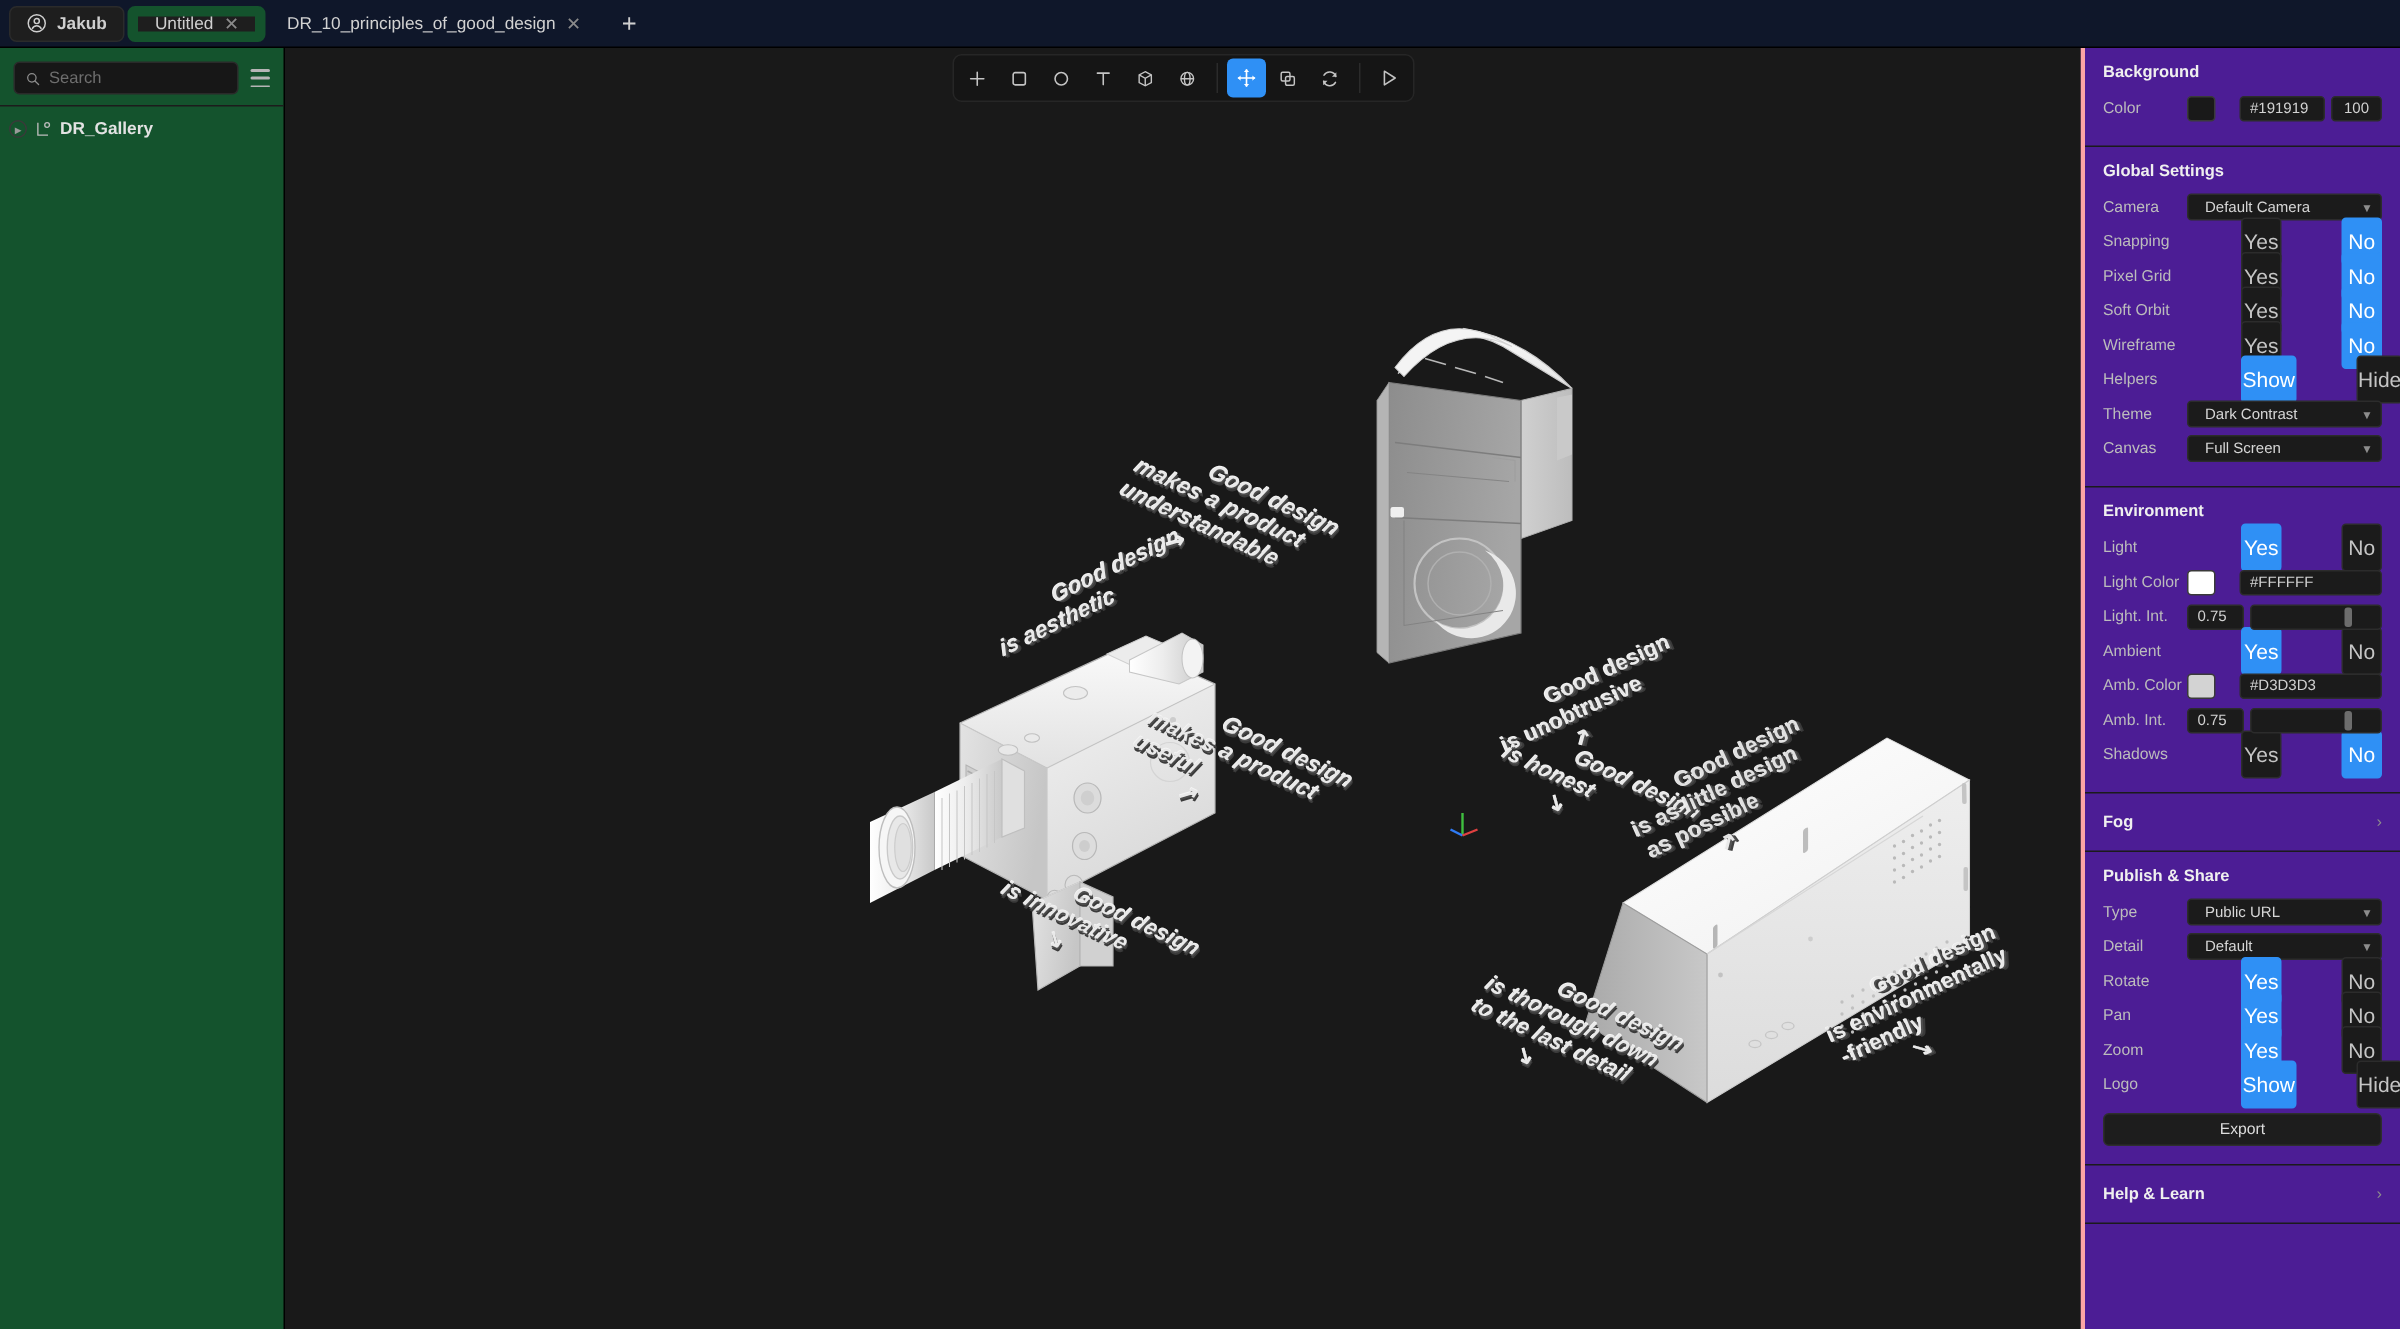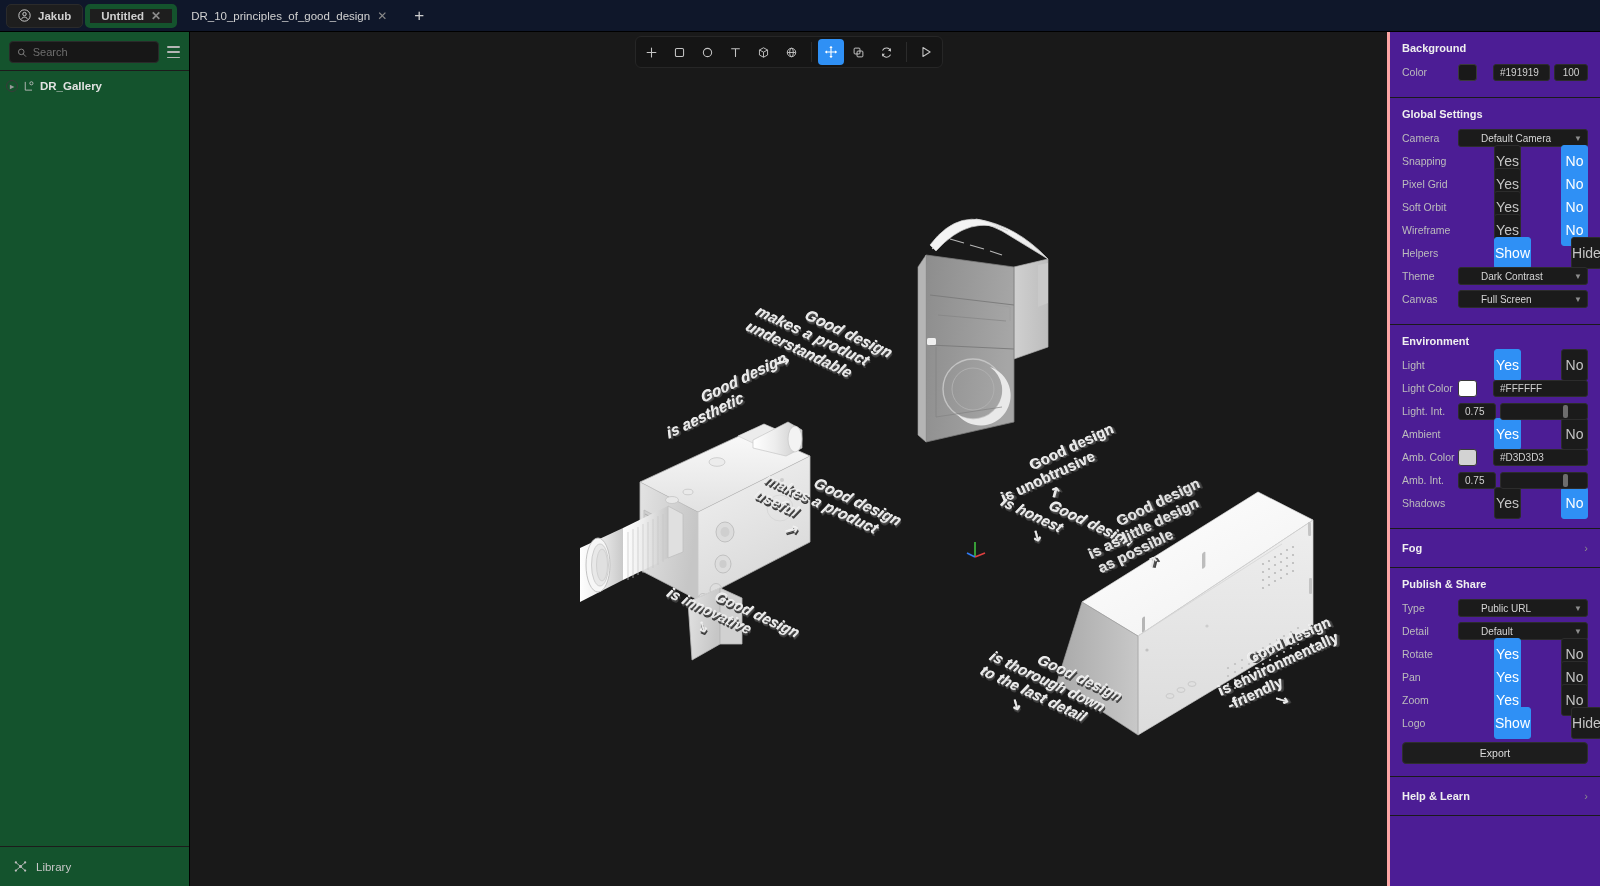--- a/index.html
+++ b/index.html
@@ -25,21 +25,21 @@
     height: 24px;
     display: flex; align-items: center; gap: 7px;
     padding: 0 11px;
     border-radius: 5px;
     font-size: 11.5px;
     color: #cfcfcf;
     white-space: nowrap;
     cursor: default;
   }
   .tab.account { background: #1e1e1e; border: 1px solid #2b2b2b; font-weight: 600; }
-  .tab.active { background: #1e1e1e; border: 5px solid #14532d; font-weight: 700; }
+  .tab.active { background: #1e1e1e; border: 7px solid #14532d; font-weight: 400; }
   .tab.inactive { background: transparent; border: 1px solid transparent; color: #d2d2d2; }
   .tab .close { font-size: 12px; color: #8a8a8a; line-height: 1; }
   .tab .avatar-ico { width: 13px; height: 13px; display:block; }
   .newtab {
     width: 24px; height: 24px; margin-left: 6px;
     display: flex; align-items: center; justify-content: center;
     color: #cfcfcf; font-size: 17px; line-height: 1; border-radius: 5px;
   }
 
   
@@ -144,21 +144,21 @@
   .fieldbox {
     height: 17px; background: #1b1b1b; border: 1px solid #2c2c2c; border-radius: 3px;
     display: flex; align-items: center; padding: 0 6px; color: #d2d2d2; font-size: 10px;
   }
   .fieldbox.grow { flex: 1 1 auto; margin-left: 12px; }
   .fieldbox.num { width: 34px; flex: 0 0 34px; justify-content: center; }
   .fieldbox.num-l { width: 38px; flex: 0 0 38px; }
 
   .selectbox {
     flex: 1 1 auto; height: 18px; background: #1b1b1b; border: 1px solid #2c2c2c; border-radius: 3px;
-    display: flex; align-items: center; justify-content: space-between; padding: 0 5px 0 22px;
+    display: flex; align-items: center; justify-content: space-between; padding: 0 5px 0 11px;
     color: #d6d6d6; font-size: 10px;
   }
   .selectbox .chev { color: #8d8d8d; font-size: 8px; }
 
   .toggle { flex: 1 1 auto; display: flex; gap: 4px; }
   .tg {
     flex: 1 1 0; height: 32px; border-radius: 3px;
     display: flex; align-items: center; justify-content: center;
     background: #1b1b1b; border: 1px solid #2c2c2c; color: #c5c5c5; font-size: 14px; margin-left: 36px;
   }
@@ -229,31 +229,20 @@
         <div class="tree-row">
           <span class="caret">▸</span>
           <svg width="12" height="12" viewBox="0 0 16 16">
             <path d="M3 2.5v11h9" fill="none" stroke="#bdbdbd" stroke-width="1.2"></path>
             <circle cx="11.2" cy="4.4" r="2.1" fill="none" stroke="#bdbdbd" stroke-width="1.2"></circle>
           </svg>
           <span>DR_Gallery</span>
         </div>
       </div>
 
-      <div class="sb-bottom">
-        <svg width="13" height="13" viewBox="0 0 16 16">
-          <circle cx="8" cy="8" r="1.7" fill="#bdbdbd"></circle>
-          <circle cx="2.3" cy="3" r="1.4" fill="#bdbdbd"></circle>
-          <circle cx="13.7" cy="3" r="1.4" fill="#bdbdbd"></circle>
-          <circle cx="2.3" cy="13" r="1.4" fill="#bdbdbd"></circle>
-          <circle cx="13.7" cy="13" r="1.4" fill="#bdbdbd"></circle>
-          <path d="M8 8L2.3 3M8 8l5.7-5M8 8l-5.7 5M8 8l5.7 5" stroke="#bdbdbd" stroke-width="1.1"></path>
-        </svg>
-        <span>Library</span>
-      </div>
     </div>
 
     <div class="canvas">
 
       <div class="toolbar">
         <div class="tbtn">
           <svg width="13" height="13" viewBox="0 0 16 16">
             <path d="M8 2.6v10.8M2.6 8h10.8" stroke="currentColor" stroke-width="1.3" stroke-linecap="round"></path>
           </svg>
         </div>

